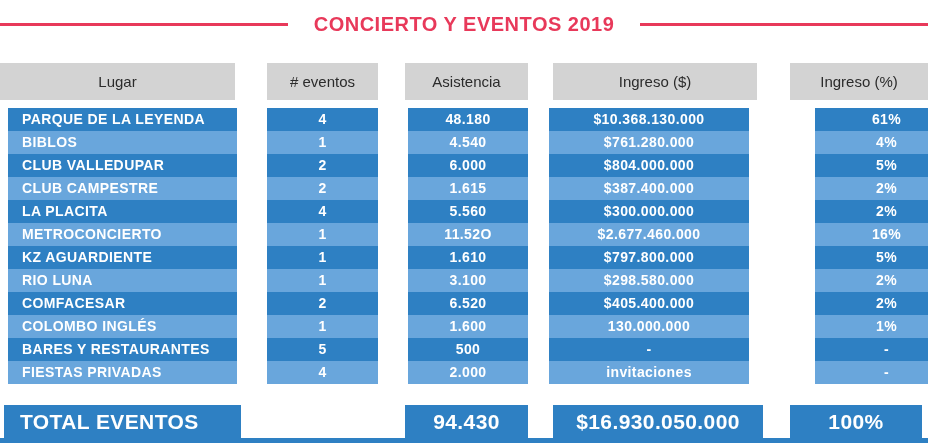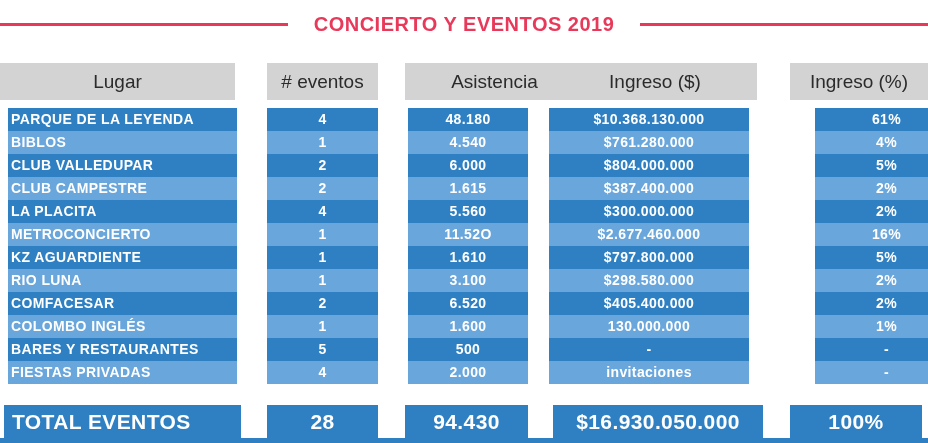--- a/index.html
+++ b/index.html
@@ -28,49 +28,49 @@
     font-size:20px;font-weight:bold;
     letter-spacing:0.5px;white-space:nowrap;
   }
   
   .cell{position:absolute;top:0;bottom:0;}
   
   .header-row{position:absolute;top:63px;left:0;width:928px;height:37px;}
   .header-row .cell{
     background:var(--header-bg);
     color:var(--header-text);
-    font-size:19px;line-height:37px;text-align:center;
+    font-size:15px;line-height:37px;text-align:center;
   }
   .h-c1{left:0;width:235px;}
   .h-c2{left:267px;width:111px;}
-  .h-c3{left:405px;width:123px;padding-left:28px;}
+  .h-c3{left:405px;width:123px;}
   .h-c4{left:553px;width:204px;}
   .h-c5{left:790px;width:138px;}
   
   .rows{position:absolute;top:108px;left:0;width:928px;}
   .row{position:relative;height:23px;}
   .row .cell{
     color:#fff;font-weight:bold;font-size:14px;line-height:23px;
     text-align:center;letter-spacing:0.4px;
   }
   .row:nth-child(odd) .cell{background:var(--row-dark);}
   .row:nth-child(even) .cell{background:var(--row-light);}
-  .d-c1{left:8px;width:229px;text-align:left !important;padding-left:3px;box-sizing:border-box;}
+  .d-c1{left:8px;width:229px;text-align:left !important;padding-left:14px;box-sizing:border-box;}
   .d-c2{left:267px;width:111px;}
   .d-c3{left:408px;width:120px;}
   .d-c4{left:549px;width:200px;}
   .d-c5{left:815px;width:143px;}
   
   .total-row{position:absolute;top:405px;left:0;width:928px;height:33px;}
   .total-row .cell{
     background:var(--row-dark);
     color:#fff;font-weight:bold;font-size:21px;line-height:33px;
     text-align:center;letter-spacing:0.4px;
   }
-  .t-c1{left:4px;width:237px;text-align:left !important;padding-left:8px;box-sizing:border-box;font-size:23px;}
+  .t-c1{left:4px;width:237px;text-align:left !important;padding-left:16px;box-sizing:border-box;font-size:23px;}
   .t-c2{left:267px;width:111px;}
   .t-c3{left:405px;width:123px;}
   .t-c4{left:553px;width:210px;}
   .t-c5{left:790px;width:132px;}
   
   .bottom-strip{
     position:absolute;left:0;right:0;bottom:0;height:5px;
     background:var(--row-dark);
   }
 </style>
@@ -175,21 +175,20 @@
       <div class="cell d-c1">FIESTAS PRIVADAS</div>
       <div class="cell d-c2">4</div>
       <div class="cell d-c3">2.000</div>
       <div class="cell d-c4">invitaciones</div>
       <div class="cell d-c5">-</div>
     </div>
   </div>
 
   <div class="total-row">
     <div class="cell t-c1">TOTAL EVENTOS</div>
-    <div class="cell t-c2">28</div>
     <div class="cell t-c3">94.430</div>
     <div class="cell t-c4">$16.930.050.000</div>
     <div class="cell t-c5">100%</div>
   </div>
 
   <div class="bottom-strip"></div>
 
 </div>
 
 </body></html>

